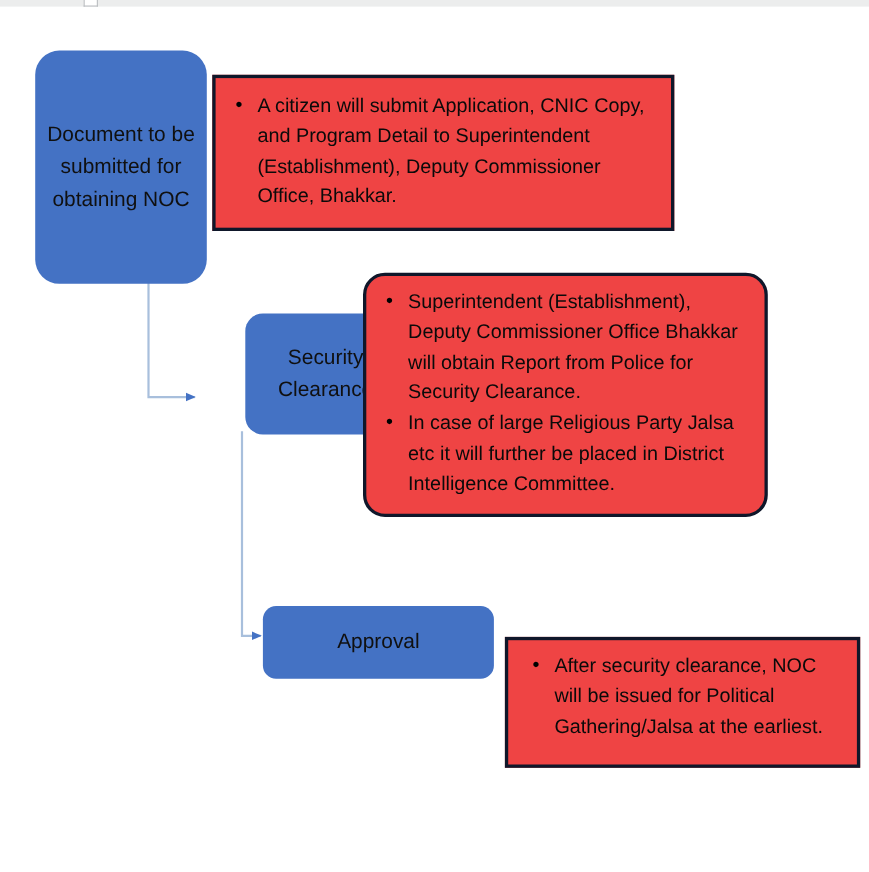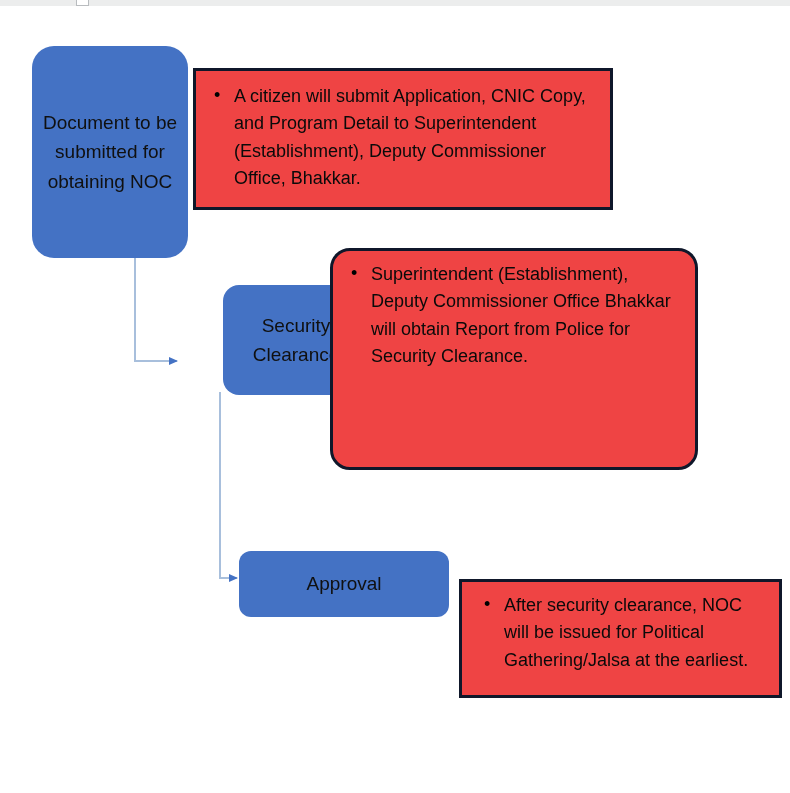--- a/index.html
+++ b/index.html
@@ -157,20 +157,21 @@
 
   <div class="note b1">
     <ul>
       <li>A citizen will submit Application, CNIC Copy, and Program Detail to Superintendent (Establishment), Deputy Commissioner Office, Bhakkar.</li>
     </ul>
   </div>
 
   <div class="note b2">
     <ul>
       <li>Superintendent (Establishment), Deputy Commissioner Office Bhakkar will obtain Report from Police for Security Clearance.</li>
+      <li>In case of large Religious Party Jalsa etc it will further be placed in District Intelligence Committee.</li>
     </ul>
   </div>
 
   <div class="note b3">
     <ul>
       <li>After security clearance, NOC will be issued for Political Gathering/Jalsa at the earliest.</li>
     </ul>
   </div>
 
 </div>

